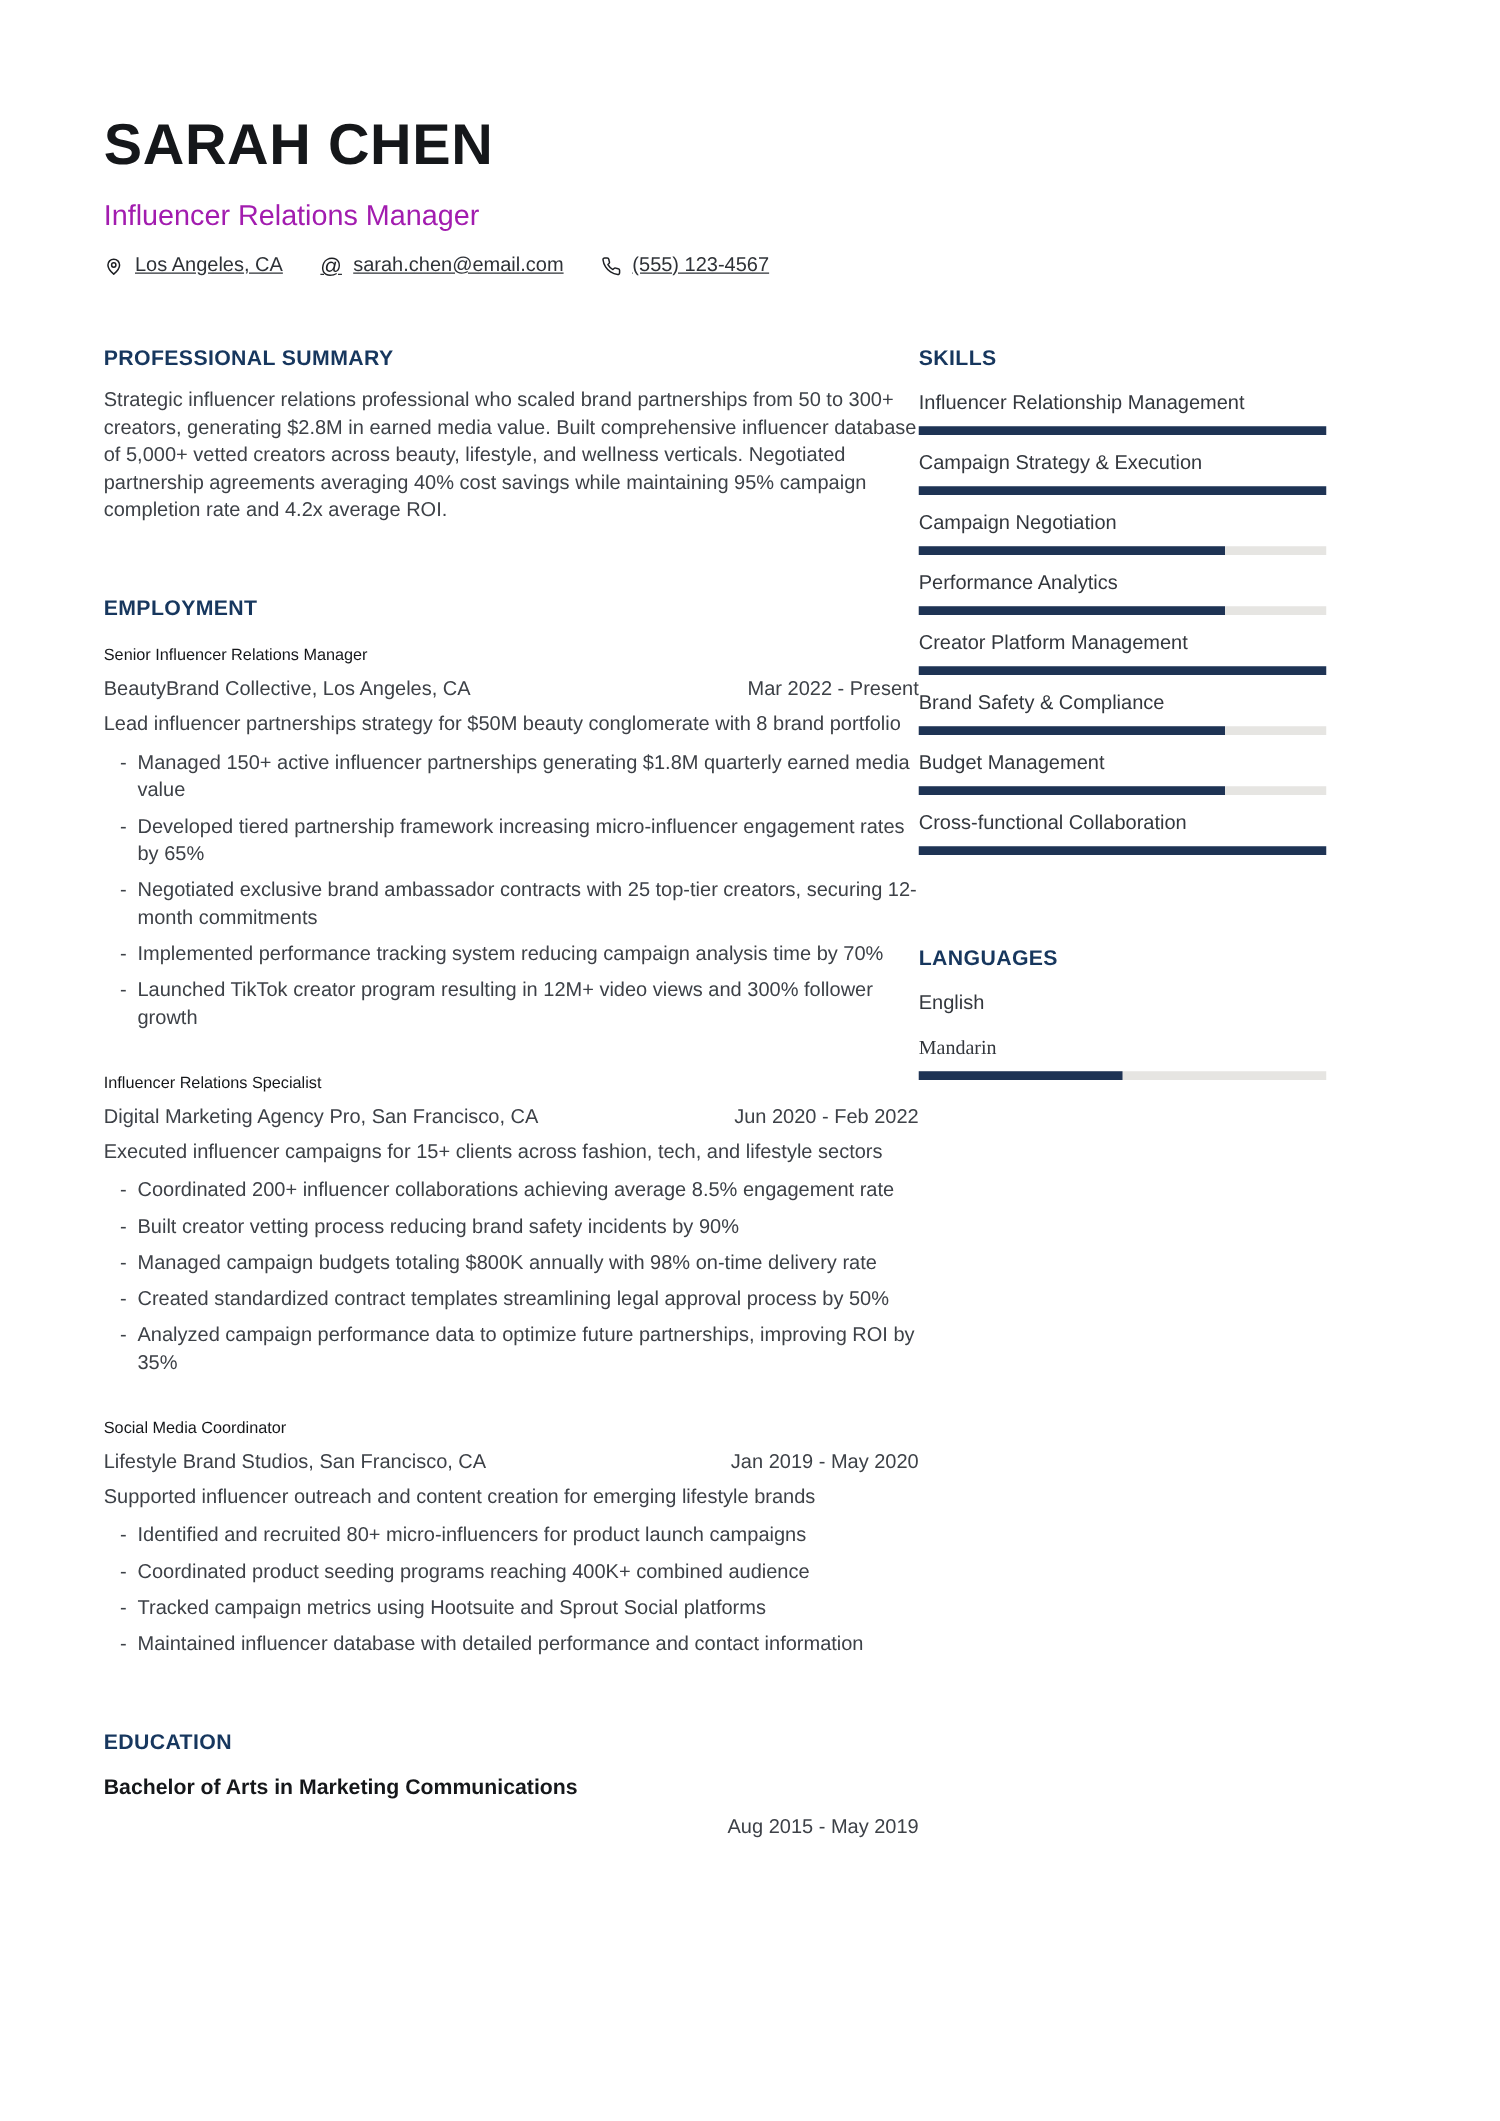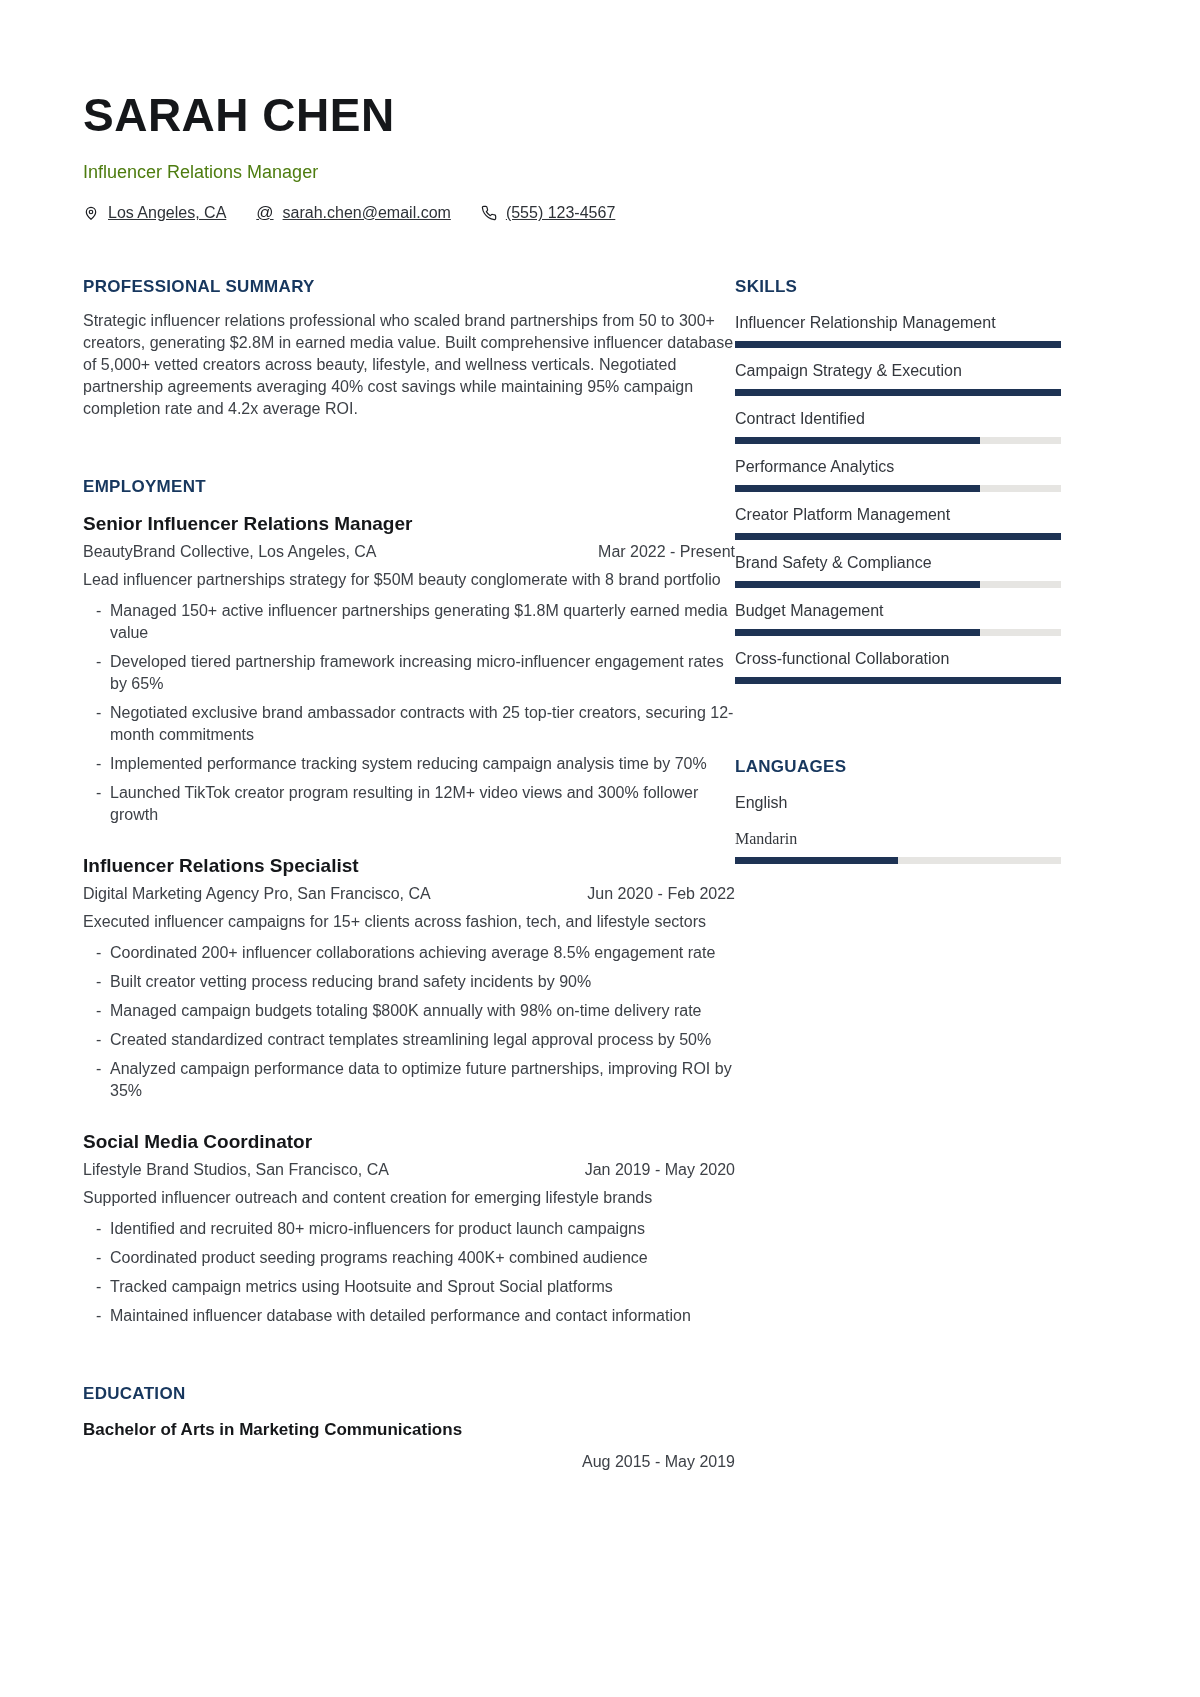--- a/index.html
+++ b/index.html
@@ -14,40 +14,40 @@
     width:1136px;height:1697px;box-sizing:border-box;background:#fff;
     padding:68px 88px 0 83px;overflow:hidden;
     font-family:"Liberation Sans","DejaVu Sans",sans-serif;
     color:var(--text_body);
   }
   
   .name{
     margin-top:20px;font-size:46px;font-weight:700;line-height:54px;
     color:var(--text_primary);letter-spacing:.5px;
   }
-  .subtitle{margin-top:16px;font-size:18px;line-height:28px;color:#4d7c0f;}
+  .subtitle{margin-top:16px;font-size:23px;line-height:28px;color:#a21caf;}
   .contact{display:flex;align-items:center;margin-top:18px;font-size:16px;color:#2e3237;text-decoration:underline;}
   .contact-item{display:flex;align-items:center;margin-right:30px;}
   .contact-item .ic{display:inline-flex;margin-right:9px;color:#1d1f23;}
   .at-glyph{font-size:17px;font-weight:400;color:#1d1f23;margin-right:9px;line-height:16px;}
   
   .columns{display:flex;margin-top:54px;}
   .col-left{width:652px;flex:0 0 652px;}
   .col-right{width:326px;flex:0 0 326px;margin-left:auto;}
   .sec-heading{
     font-size:17px;font-weight:700;letter-spacing:.3px;line-height:22px;
     color:var(--accent);
   }
   
   .summary-text{margin-top:12px;font-size:16px;line-height:22px;color:var(--text_body);}
   
   .employment{margin-top:56px;}
   .job{margin-top:15px;}
   .job + .job{margin-top:29px;}
-  .job-title{font-size:19px;font-weight:700;line-height:22px;color:var(--text_primary);}
+  .job-title{font-size:13px;font-weight:400;line-height:22px;color:var(--text_primary);}
   .job-meta{display:flex;justify-content:space-between;align-items:flex-start;margin-top:6px;font-size:16px;line-height:22px;}
   .company{max-width:400px;color:var(--text_body);}
   .dates{white-space:nowrap;margin-left:16px;color:var(--text_body);}
   .job-summary{margin-top:6px;font-size:16px;line-height:22px;}
   ul.bullets{list-style:none;margin:9px 0 0 0;padding:0;}
   ul.bullets li{position:relative;padding-left:27px;margin-bottom:7px;font-size:16px;line-height:22px;}
   ul.bullets li::before{content:"-";position:absolute;left:13px;top:0;}
   
   .education{margin-top:56px;}
   .degree{margin-top:14px;font-size:17px;font-weight:700;line-height:22px;color:var(--text_primary);}
@@ -175,21 +175,21 @@
               <div class="bar-fill" style="width: 100%;"></div>
             </div>
         </div>
         <div class="skill">
           <div class="skill-label">Campaign Strategy &amp; Execution</div>
           <div class="bar">
               <div class="bar-fill" style="width: 100%;"></div>
             </div>
         </div>
         <div class="skill">
-          <div class="skill-label">Contract Identified</div>
+          <div class="skill-label">Campaign Negotiation</div>
           <div class="bar">
               <div class="bar-fill" style="width: 75%;"></div>
             </div>
         </div>
         <div class="skill">
           <div class="skill-label">Performance Analytics</div>
           <div class="bar">
               <div class="bar-fill" style="width: 75%;"></div>
             </div>
         </div>

